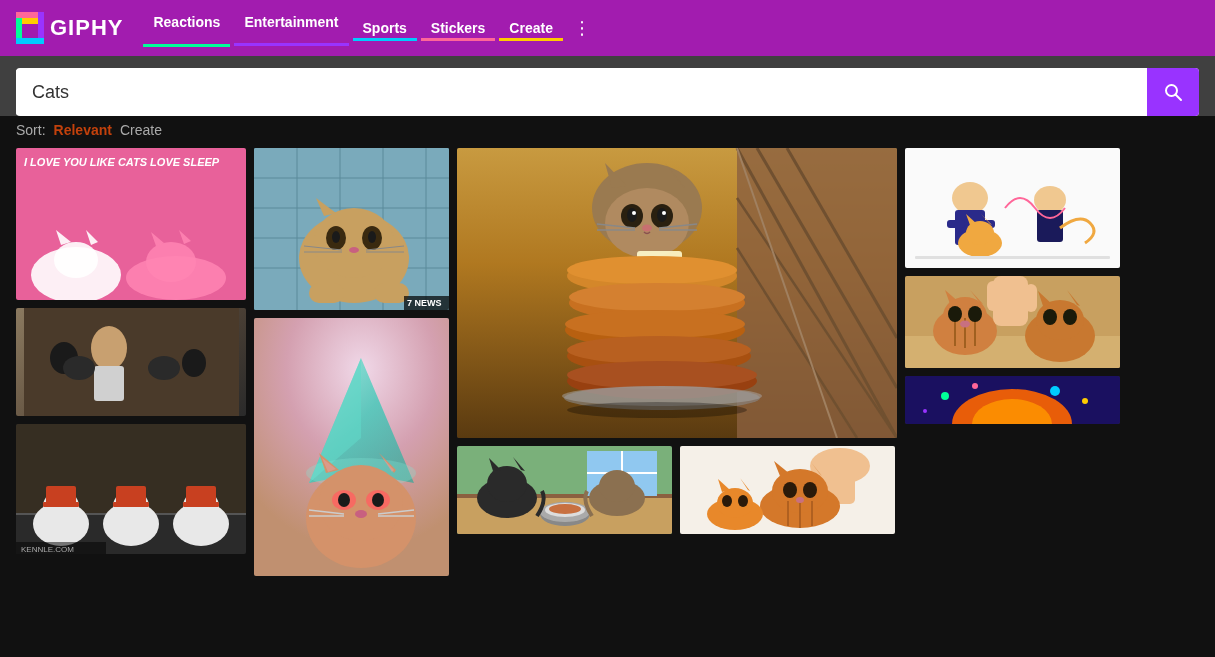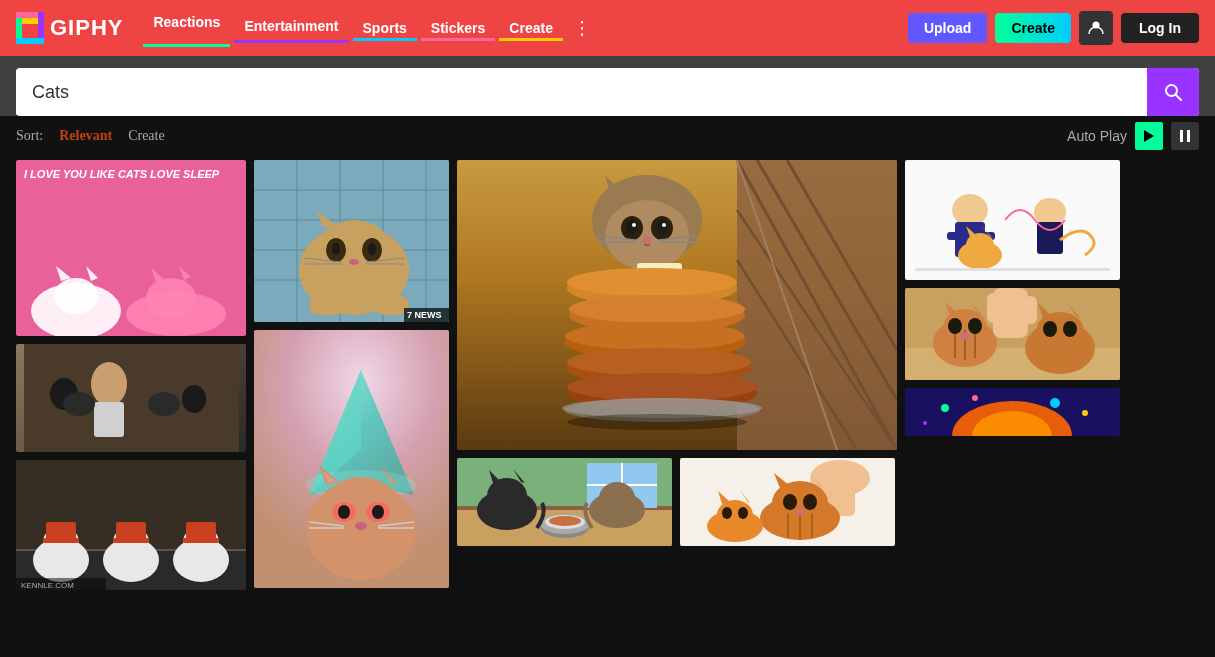--- a/index.html
+++ b/index.html
@@ -1,20 +1,20 @@
 <!DOCTYPE html>
 <html><head>
   <meta charset="utf-8">
   <style>
     * { margin: 0; padding: 0; box-sizing: border-box; }
     body { background: #111; color: #fff; font-family: Arial, sans-serif; width: 1215px; min-height: 657px; overflow-x: hidden; }
 
     
     .header {
-      background: #ef4444;
+      background: #a21caf;
       display: flex;
       align-items: center;
       padding: 0 16px;
       height: 56px;
       gap: 8px;
     }
     .logo-area {
       display: flex;
       align-items: center;
       gap: 6px;
@@ -39,21 +39,21 @@
     .nav-link {
       color: #fff;
       text-decoration: none;
       font-size: 14px;
       font-weight: 600;
       padding: 4px 10px;
       position: relative;
       cursor: pointer;
     }
     .nav-link.reactions { border-bottom: 3px solid #00ff99; padding-bottom: 14px; }
-    .nav-link.entertainment { border-bottom: 3px solid #9933ff; padding-bottom: 6px; }
+    .nav-link.entertainment { border-bottom: 3px solid #9933ff; padding-bottom: 13px; }
     .nav-link.sports { border-bottom: 3px solid #00ccff; padding-bottom: 2px; }
     .nav-link.stickers { border-bottom: 3px solid #ff6699; padding-bottom: 2px; }
     .nav-link.artists { border-bottom: 3px solid #ffcc00; padding-bottom: 2px; }
     .more-dots {
       color: #fff;
       font-size: 18px;
       cursor: pointer;
       padding: 4px 6px;
     }
     .header-actions {
@@ -152,24 +152,23 @@
     .sort-bar {
       display: flex;
       align-items: center;
       justify-content: space-between;
       padding: 6px 16px 10px 16px;
       background: #111;
     }
     .sort-left {
       display: flex;
       align-items: center;
-      gap: 16px;
+      gap: 8px;
       font-size: 14px;
       color: #aaa;
-      font-family: Liberation Serif, serif;
     }
     .sort-label { color: #aaa; }
     .sort-opt {
       cursor: pointer;
       font-weight: 700;
       color: #fff;
     }
     .sort-opt.active { color: #c2410c; }
     .sort-opt.inactive { color: #aaa; font-weight: 400; }
     .sort-right {
@@ -269,72 +268,47 @@
     <span class="logo-text">GIPHY</span>
   </div>
   <nav class="nav-links">
     <a class="nav-link reactions">Reactions</a>
     <a class="nav-link entertainment">Entertainment</a>
     <a class="nav-link sports">Sports</a>
     <a class="nav-link stickers">Stickers</a>
     <a class="nav-link artists">Create</a>
     <span class="more-dots">⋮</span>
   </nav>
-  <div class="header-actions">
-    <button class="btn-upload">Upload</button>
-    <button class="btn-create">Create</button>
-    <button class="user-icon-btn">
-      <svg width="16" height="16" viewBox="0 0 16 16" fill="white">
-        <circle cx="8" cy="5" r="3.5"></circle>
-        <path d="M1 14c0-3.866 3.134-7 7-7s7 3.134 7 7" stroke="white" stroke-width="1.5" fill="none"></path>
-      </svg>
-    </button>
-    <button class="btn-login">Log In</button>
-  </div>
 </div>
 
 <div class="search-section">
   <div class="search-bar">
     <input class="search-input" type="text" value="Cats" placeholder="Search GIPHY" style="">
     <button class="search-btn">
       <svg width="20" height="20" viewBox="0 0 20 20" fill="none">
         <circle cx="8.5" cy="8.5" r="5.5" stroke="white" stroke-width="2"></circle>
         <line x1="12.5" y1="12.5" x2="18" y2="18" stroke="white" stroke-width="2" stroke-linecap="round"></line>
       </svg>
     </button>
   </div>
 </div>
 
 <div class="sort-bar">
   <div class="sort-left">
     <span class="sort-label">Sort:</span>
     <span class="sort-opt active">Relevant</span>
     <span class="sort-opt inactive">Create</span>
   </div>
-  <div class="sort-right">
-    <span class="autoplay-label">Auto Play</span>
-    <button class="play-btn">
-      <svg width="10" height="12" viewBox="0 0 10 12">
-        <polygon points="0,0 10,6 0,12" fill="#000"></polygon>
-      </svg>
-    </button>
-    <button class="pause-btn">
-      <svg width="10" height="12" viewBox="0 0 10 12">
-        <rect x="0" y="0" width="3" height="12" fill="#fff"></rect>
-        <rect x="7" y="0" width="3" height="12" fill="#fff"></rect>
-      </svg>
-    </button>
-  </div>
 </div>
 
 <div class="gif-grid">
 
   <div class="col col-1">
 
-    <div class="gif-item gif-cats-love-sleep" style="height:176px; background:#e8619a;">
+    <div class="gif-item gif-cats-love-sleep" style="height:152px; background:#e8619a;">
       <div class="gif-cats-love-sleep-text">I LOVE YOU LIKE CATS LOVE SLEEP</div>
       <svg style="position:absolute;bottom:0;left:0;width:100%;height:90px;" viewBox="0 0 230 90" xmlns="http://www.w3.org/2000/svg">
 
         <ellipse cx="60" cy="65" rx="45" ry="28" fill="#fff" opacity="0.9"></ellipse>
         <ellipse cx="60" cy="50" rx="22" ry="18" fill="#fff" opacity="0.9"></ellipse>
         <ellipse cx="160" cy="68" rx="50" ry="22" fill="#ff85b3" opacity="0.85"></ellipse>
         <ellipse cx="155" cy="52" rx="25" ry="20" fill="#ff85b3" opacity="0.85"></ellipse>
 
         <polygon points="45,35 40,20 55,32" fill="#fff" opacity="0.9"></polygon>
         <polygon points="75,35 70,20 82,32" fill="#fff" opacity="0.9"></polygon>

